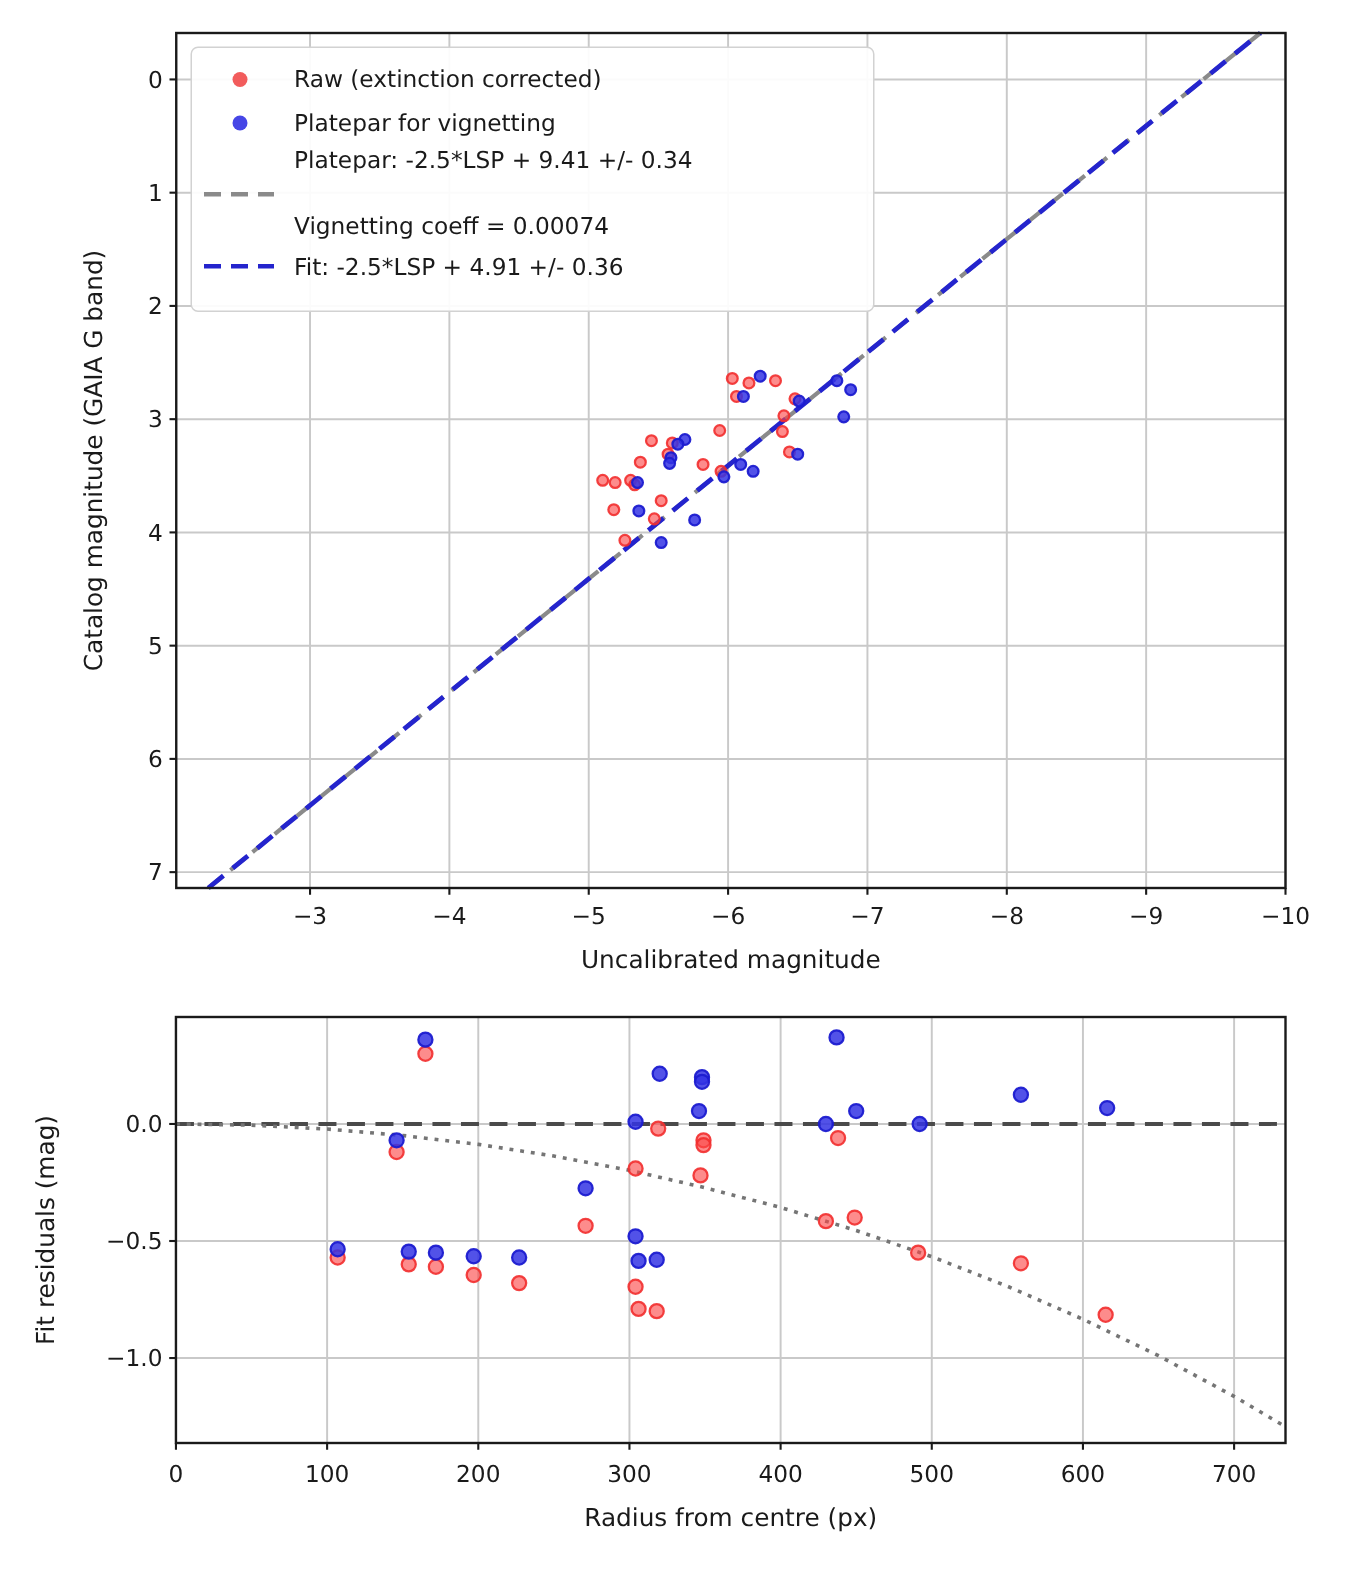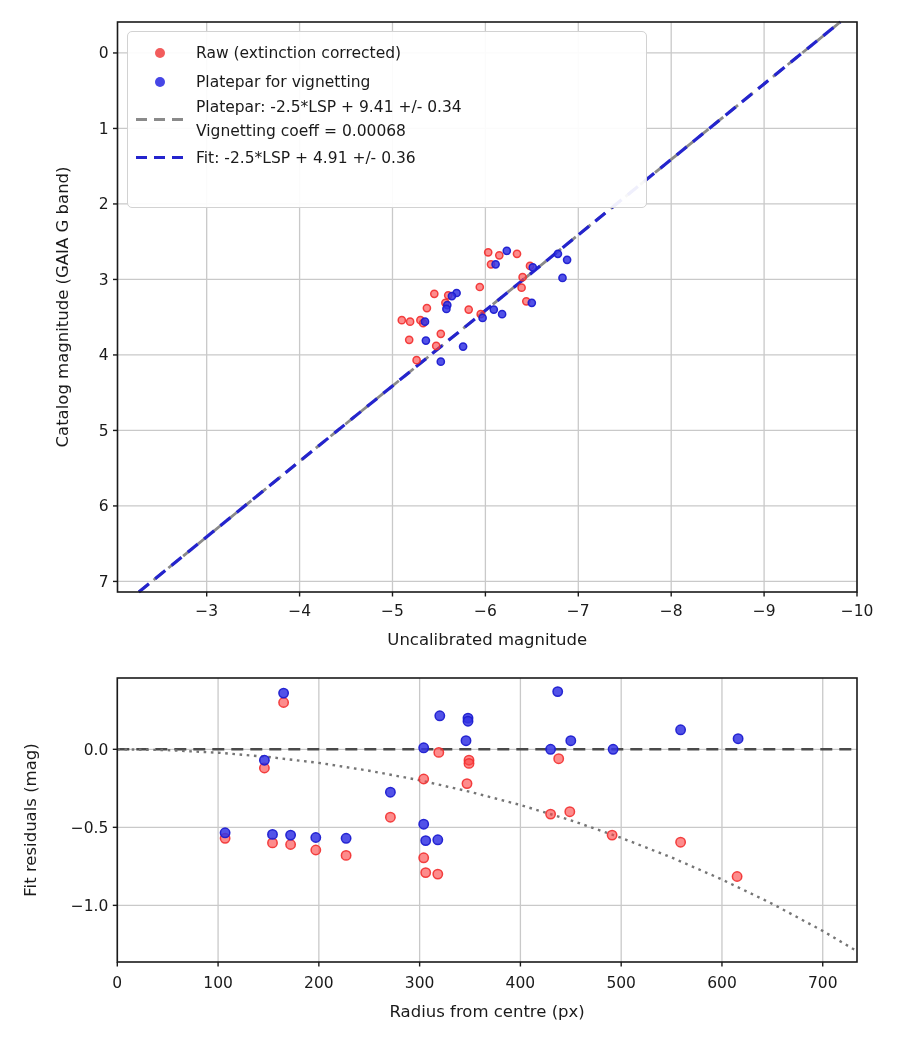--- a/index.html
+++ b/index.html
@@ -1,33 +1,33 @@
 <!DOCTYPE html>
 <html><head>
 <meta charset="utf-8">
 <style>
   html,body{margin:0;padding:0;background:#ffffff;}
   .figure{position:relative;width:900px;height:1050px;background:#ffffff;overflow:hidden;
           font-family:"DejaVu Sans","Liberation Sans",sans-serif;}
   svg{position:absolute;left:0;top:0;}
   svg text{font-family:"DejaVu Sans","Liberation Sans",sans-serif;fill:#1a1a1a;}
-  .legend{position:absolute;left:127px;top:31px;width:520px;height:177px;
+  .legend{position:absolute;left:127px;top:31px;width:456px;height:177px;
           box-sizing:border-box;background:rgba(255,255,255,0.93);
           border:1.3px solid #d2d2d2;border-radius:5px;padding-top:6px;
           display:flex;flex-direction:column;font-size:15.5px;color:#1a1a1a;}
   .lrow{display:flex;align-items:center;min-height:29px;}
   .lmark{width:52px;margin-left:6px;display:flex;justify-content:center;align-items:center;flex:none;}
   .ltext{margin-left:10px;white-space:nowrap;}
   .dot{width:10px;height:10px;border-radius:50%;display:inline-block;}
   .dot.red{background:#f25c5c;}
   .dot.blue{background:#4646e6;}
   .dashline{display:inline-block;width:49px;height:3px;}
   .dashline.gray{background:repeating-linear-gradient(90deg,#8a8a8a 0 11px,transparent 11px 18px);}
   .dashline.blue{background:repeating-linear-gradient(90deg,#2424cd 0 11px,transparent 11px 18px);}
-  .mlines{display:flex;flex-direction:column;justify-content:center;line-height:23.5px;}
+  .mlines{display:flex;flex-direction:column;justify-content:center;line-height:23.5px;gap:20px;}
 </style>
 </head>
 <body>
 
 <div class="figure">
   <svg id="fig" width="900" height="1050">
       <line x1="206.6859296482412" y1="22" x2="206.6859296482412" y2="592" stroke="#c9c9c9" stroke-width="1.3"></line>
       <line x1="299.58793969849245" y1="22" x2="299.58793969849245" y2="592" stroke="#c9c9c9" stroke-width="1.3"></line>
       <line x1="392.4899497487437" y1="22" x2="392.4899497487437" y2="592" stroke="#c9c9c9" stroke-width="1.3"></line>
       <line x1="485.39195979899495" y1="22" x2="485.39195979899495" y2="592" stroke="#c9c9c9" stroke-width="1.3"></line>
@@ -217,21 +217,21 @@
           <span class="dot blue"></span>
         </span>
       <span class="ltext">Platepar for vignetting</span>
     </div>
     <div class="lrow">
       <span class="lmark">
           <span class="dashline gray"></span>
         </span>
       <span class="ltext mlines">
         <span>Platepar: -2.5*LSP + 9.41 +/- 0.34</span>
-        <span>Vignetting coeff = 0.00068</span>
+        <span>Vignetting coeff = 0.00074</span>
       </span>
     </div>
     <div class="lrow">
       <span class="lmark">
           <span class="dashline blue"></span>
         </span>
       <span class="ltext">Fit: -2.5*LSP + 4.91 +/- 0.36</span>
     </div>
   </div>
 </div>

